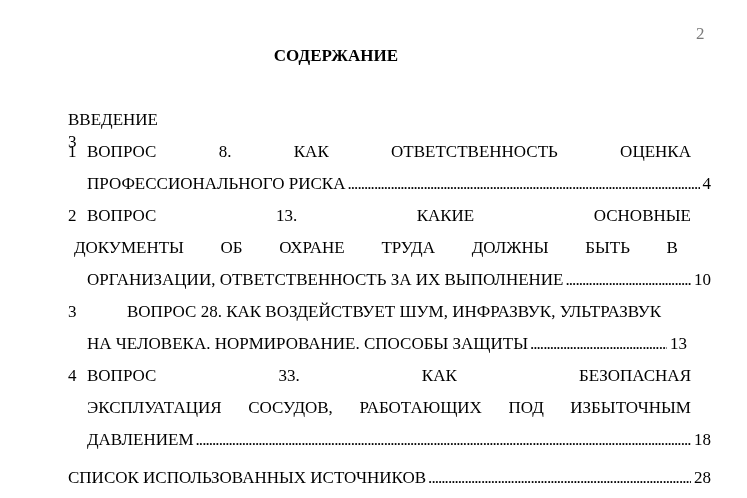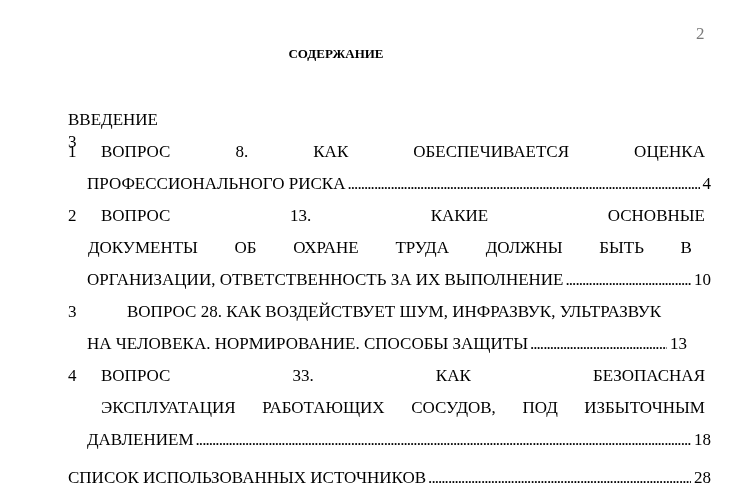--- a/index.html
+++ b/index.html
@@ -6,27 +6,27 @@
   body {
     width:747px; height:498px; overflow:hidden; background:#ffffff;
     font-family:"Liberation Serif", serif; color:#000;
     position:relative;
   }
   .page-num {
     position:absolute; left:696px; top:24px; font-size:17px; color:#7a7a7a;
   }
   .title {
     position:absolute; left:0; top:46px; width:672px; text-align:center;
-    font-weight:bold; font-size:13px; letter-spacing:0px;
+    font-weight:bold; font-size:17px; letter-spacing:0px;
   }
   .toc { position:absolute; left:68px; top:109px; width:643px; font-size:17px; }
   .line {
     position:absolute; height:22px; line-height:22px; white-space:nowrap;
   }
-  .justify { display:flex; justify-content:space-between;margin-left:14px; }
+  .justify { display:flex; justify-content:space-between; }
   .leader { display:flex; }
   .leader .txt { flex:0 0 auto; }
   .leader .dots {
     flex:1 1 auto; overflow:hidden; white-space:nowrap; margin:0 3px 0 2px;
   }
   .leader .dots::before {
     content:". . . . . . . . . . . . . . . . . . . . . . . . . . . . . . . . . . . . . . . . . . . . . . . . . . . . . . . . . . . . . . . . . . . . . . . . . . . . . . . . . . . . . . . . . . . . . . . . . . . . . . . . . . . . . . . . . . . . . . . . . . . . . . . . . . . . . . . . . . . . . . . . . . . . . . . . . .";
     letter-spacing:-2.6px;
   }
   .leader .pg { flex:0 0 auto; }
@@ -44,21 +44,21 @@
     <span class="dots"></span>
     <span class="pg">3</span>
   </div>
 
   <div>
     <div class="line" style="top:32px; left:0;">1</div>
     <div class="line justify" style="top:32px; left:19px; width:604px;">
       <span>ВОПРОС</span>
       <span>8.</span>
       <span>КАК</span>
-      <span>ОБЕСПЕЧИВАЕТСЯ</span>
+      <span>ОТВЕТСТВЕННОСТЬ</span>
       <span>ОЦЕНКА</span>
     </div>
     <div class="line leader" style="top:64px; left:19px; width:624px;">
       <span class="txt">ПРОФЕССИОНАЛЬНОГО РИСКА</span>
       <span class="dots"></span>
       <span class="pg">4</span>
     </div>
   </div>
 
   <div>
@@ -98,22 +98,22 @@
   <div>
     <div class="line" style="top:256px; left:0;">4</div>
     <div class="line justify" style="top:256px; left:19px; width:604px;">
       <span>ВОПРОС</span>
       <span>33.</span>
       <span>КАК</span>
       <span>БЕЗОПАСНАЯ</span>
     </div>
     <div class="line justify" style="top:288px; left:19px; width:604px;">
       <span>ЭКСПЛУАТАЦИЯ</span>
+      <span>СОСУДОВ,</span>
       <span>РАБОТАЮЩИХ</span>
-      <span>СОСУДОВ,</span>
       <span>ПОД</span>
       <span>ИЗБЫТОЧНЫМ</span>
     </div>
     <div class="line leader" style="top:320px; left:19px; width:624px;">
       <span class="txt">ДАВЛЕНИЕМ</span>
       <span class="dots"></span>
       <span class="pg">18</span>
     </div>
   </div>
 

